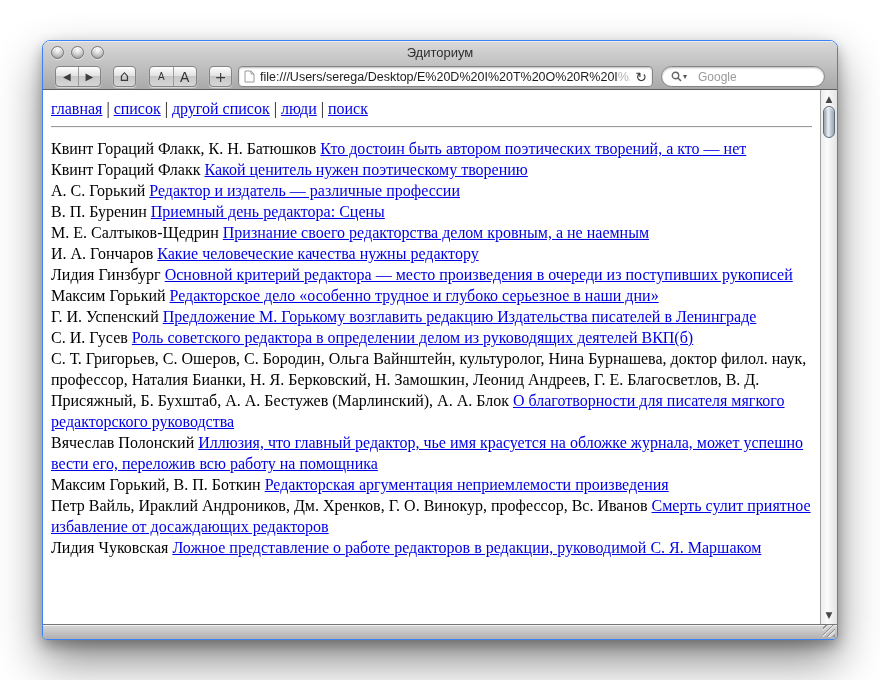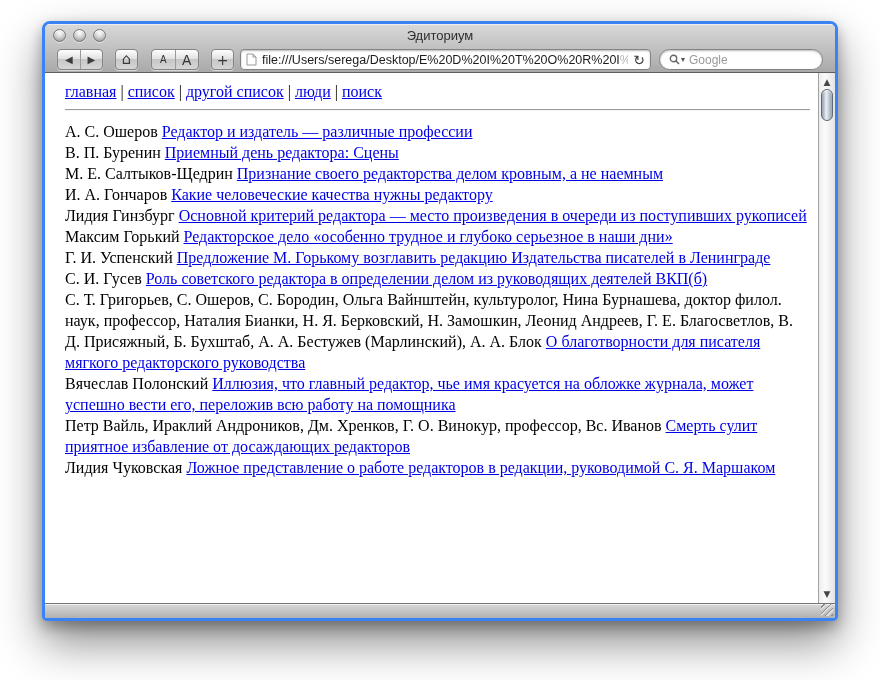--- a/index.html
+++ b/index.html
@@ -1,21 +1,21 @@
 <!DOCTYPE html>
 <html><head>
 <meta charset="utf-8">
 <style>
   html,body{margin:0;padding:0;background:#ffffff;width:880px;height:680px;overflow:hidden;
     font-family:"Liberation Sans","DejaVu Sans",sans-serif;}
   *{box-sizing:border-box;}
 
   
-  .window{position:absolute;left:42px;top:21px;width:796px;height:600px;
-    border:3px solid #3b82f6;border-radius:8px 8px 5px 5px;background:#fff;
+  .window{position:absolute;left:42px;top:40px;width:796px;height:600px;
+    border:1px solid #3b82f6;border-radius:8px 8px 5px 5px;background:#fff;
     box-shadow:0 22px 45px rgba(0,0,0,.45),0 6px 14px rgba(0,0,0,.30);overflow:hidden;}
 
   
   .header{position:absolute;left:0;top:0;right:0;height:49px;
     background:linear-gradient(#d9d9d9,#a9a9a9);border-bottom:1px solid #5e5e5e;
     box-shadow:inset 0 1px 0 rgba(255,255,255,.55);}
   .titlebar{position:relative;height:23px;}
   .title{position:absolute;left:0;right:0;top:4px;text-align:center;font-size:13px;color:#2e2e2e;}
   .lights{position:absolute;left:8px;top:5px;display:flex;gap:7px;}
   .light{width:13px;height:13px;border-radius:50%;border:1px solid #767676;
@@ -37,25 +37,25 @@
     display:flex;align-items:center;padding:0 5px;margin-right:8px;
     box-shadow:inset 0 1px 2px rgba(0,0,0,.28);}
   .urltext{flex:1;min-width:0;font-size:12.5px;color:#1c1c1c;white-space:nowrap;overflow:hidden;}
   .urlfade{color:#b4b4b4;}
   .pageicon{width:11px;height:13px;margin-right:5px;flex:none;}
   .reload{flex:none;font-size:14px;color:#3a3a3a;margin-left:5px;font-family:"DejaVu Sans",sans-serif;}
 
   .searchfield{width:164px;height:21px;border:1px solid #848484;border-radius:11px;background:#fff;
     display:flex;align-items:center;padding:0 9px;flex:none;
     box-shadow:inset 0 1px 2px rgba(0,0,0,.28);}
-  .searchtext{font-size:12px;color:#9a9a9a;margin-left:4px;}
+  .searchtext{font-size:12px;color:#9a9a9a;margin-left:11px;}
   .dropdown-caret{font-size:8px;color:#555;margin-left:1px;font-family:"DejaVu Sans",sans-serif;}
 
   
-  .content{position:absolute;left:0;top:49px;right:0;bottom:15px;background:#fff;margin-left:12px;}
+  .content{position:absolute;left:0;top:49px;right:0;bottom:15px;background:#fff;}
   .page{position:absolute;left:0;top:0;right:17px;bottom:0;overflow:hidden;padding:8px;
     font-family:"Liberation Serif","DejaVu Serif",serif;font-size:16px;line-height:21px;color:#000;}
   .lnk{color:#0000e6;text-decoration:underline;cursor:pointer;}
   .navrow{margin:0;}
   .sep{color:#000;}
   .divider{border:0;border-top:1px solid #9b9b9b;border-bottom:1px solid #f4f4f4;height:0;margin:7px 0 10px 0;}
   .entries p{margin:0;}
 
   
   .scrollbar{position:absolute;top:0;right:0;bottom:0;width:17px;border-left:1px solid #a2a2a2;
@@ -138,30 +138,33 @@
         <span class="searchtext">Google</span>
       </div>
     </div>
   </div>
 
   <div class="content">
     <div class="page">
       <p class="navrow"><a class="lnk">главная</a><span class="sep"> | </span><a class="lnk">список</a><span class="sep"> | </span><a class="lnk">другой список</a><span class="sep"> | </span><a class="lnk">люди</a><span class="sep"> | </span><a class="lnk">поиск</a></p>
       <hr class="divider">
       <div class="entries">
-          <p><span>А. С. Ошеров </span><a class="lnk">Редактор и издатель — различные профессии</a></p>
+          <p><span>Квинт Гораций Флакк, К. Н. Батюшков </span><a class="lnk">Кто достоин быть автором поэтических творений, а кто — нет</a></p>
+          <p><span>Квинт Гораций Флакк </span><a class="lnk">Какой ценитель нужен поэтическому творению</a></p>
+          <p><span>А. С. Горький </span><a class="lnk">Редактор и издатель — различные профессии</a></p>
           <p><span>В. П. Буренин </span><a class="lnk">Приемный день редактора: Сцены</a></p>
           <p><span>М. Е. Салтыков-Щедрин </span><a class="lnk">Признание своего редакторства делом кровным, а не наемным</a></p>
           <p><span>И. А. Гончаров </span><a class="lnk">Какие человеческие качества нужны редактору</a></p>
           <p><span>Лидия Гинзбург </span><a class="lnk">Основной критерий редактора — место произведения в очереди из поступивших рукописей</a></p>
           <p><span>Максим Горький </span><a class="lnk">Редакторское дело «особенно трудное и глубоко серьезное в наши дни»</a></p>
           <p><span>Г. И. Успенский </span><a class="lnk">Предложение М. Горькому возглавить редакцию Издательства писателей в Ленинграде</a></p>
           <p><span>С. И. Гусев </span><a class="lnk">Роль советского редактора в определении делом из руководящих деятелей ВКП(б)</a></p>
           <p><span>С. Т. Григорьев, С. Ошеров, С. Бородин, Ольга Вайнштейн, культуролог, Нина Бурнашева, доктор филол. наук, профессор, Наталия Бианки, Н. Я. Берковский, Н. Замошкин, Леонид Андреев, Г. Е. Благосветлов, В. Д. Присяжный, Б. Бухштаб, А. А. Бестужев (Марлинский), А. А. Блок </span><a class="lnk">О благотворности для писателя мягкого редакторского руководства</a></p>
           <p><span>Вячеслав Полонский </span><a class="lnk">Иллюзия, что главный редактор, чье имя красуется на обложке журнала, может успешно вести его, переложив всю работу на помощника</a></p>
+          <p><span>Максим Горький, В. П. Боткин </span><a class="lnk">Редакторская аргументация неприемлемости произведения</a></p>
           <p><span>Петр Вайль, Ираклий Андроников, Дм. Хренков, Г. О. Винокур, профессор, Вс. Иванов </span><a class="lnk">Смерть сулит приятное избавление от досаждающих редакторов</a></p>
           <p><span>Лидия Чуковская </span><a class="lnk">Ложное представление о работе редакторов в редакции, руководимой С. Я. Маршаком</a></p>
         </div>
     </div>
 
     <div class="scrollbar">
       <div class="arrow up">▲</div>
       <div class="thumb"></div>
       <div class="arrow down">▼</div>
     </div>

